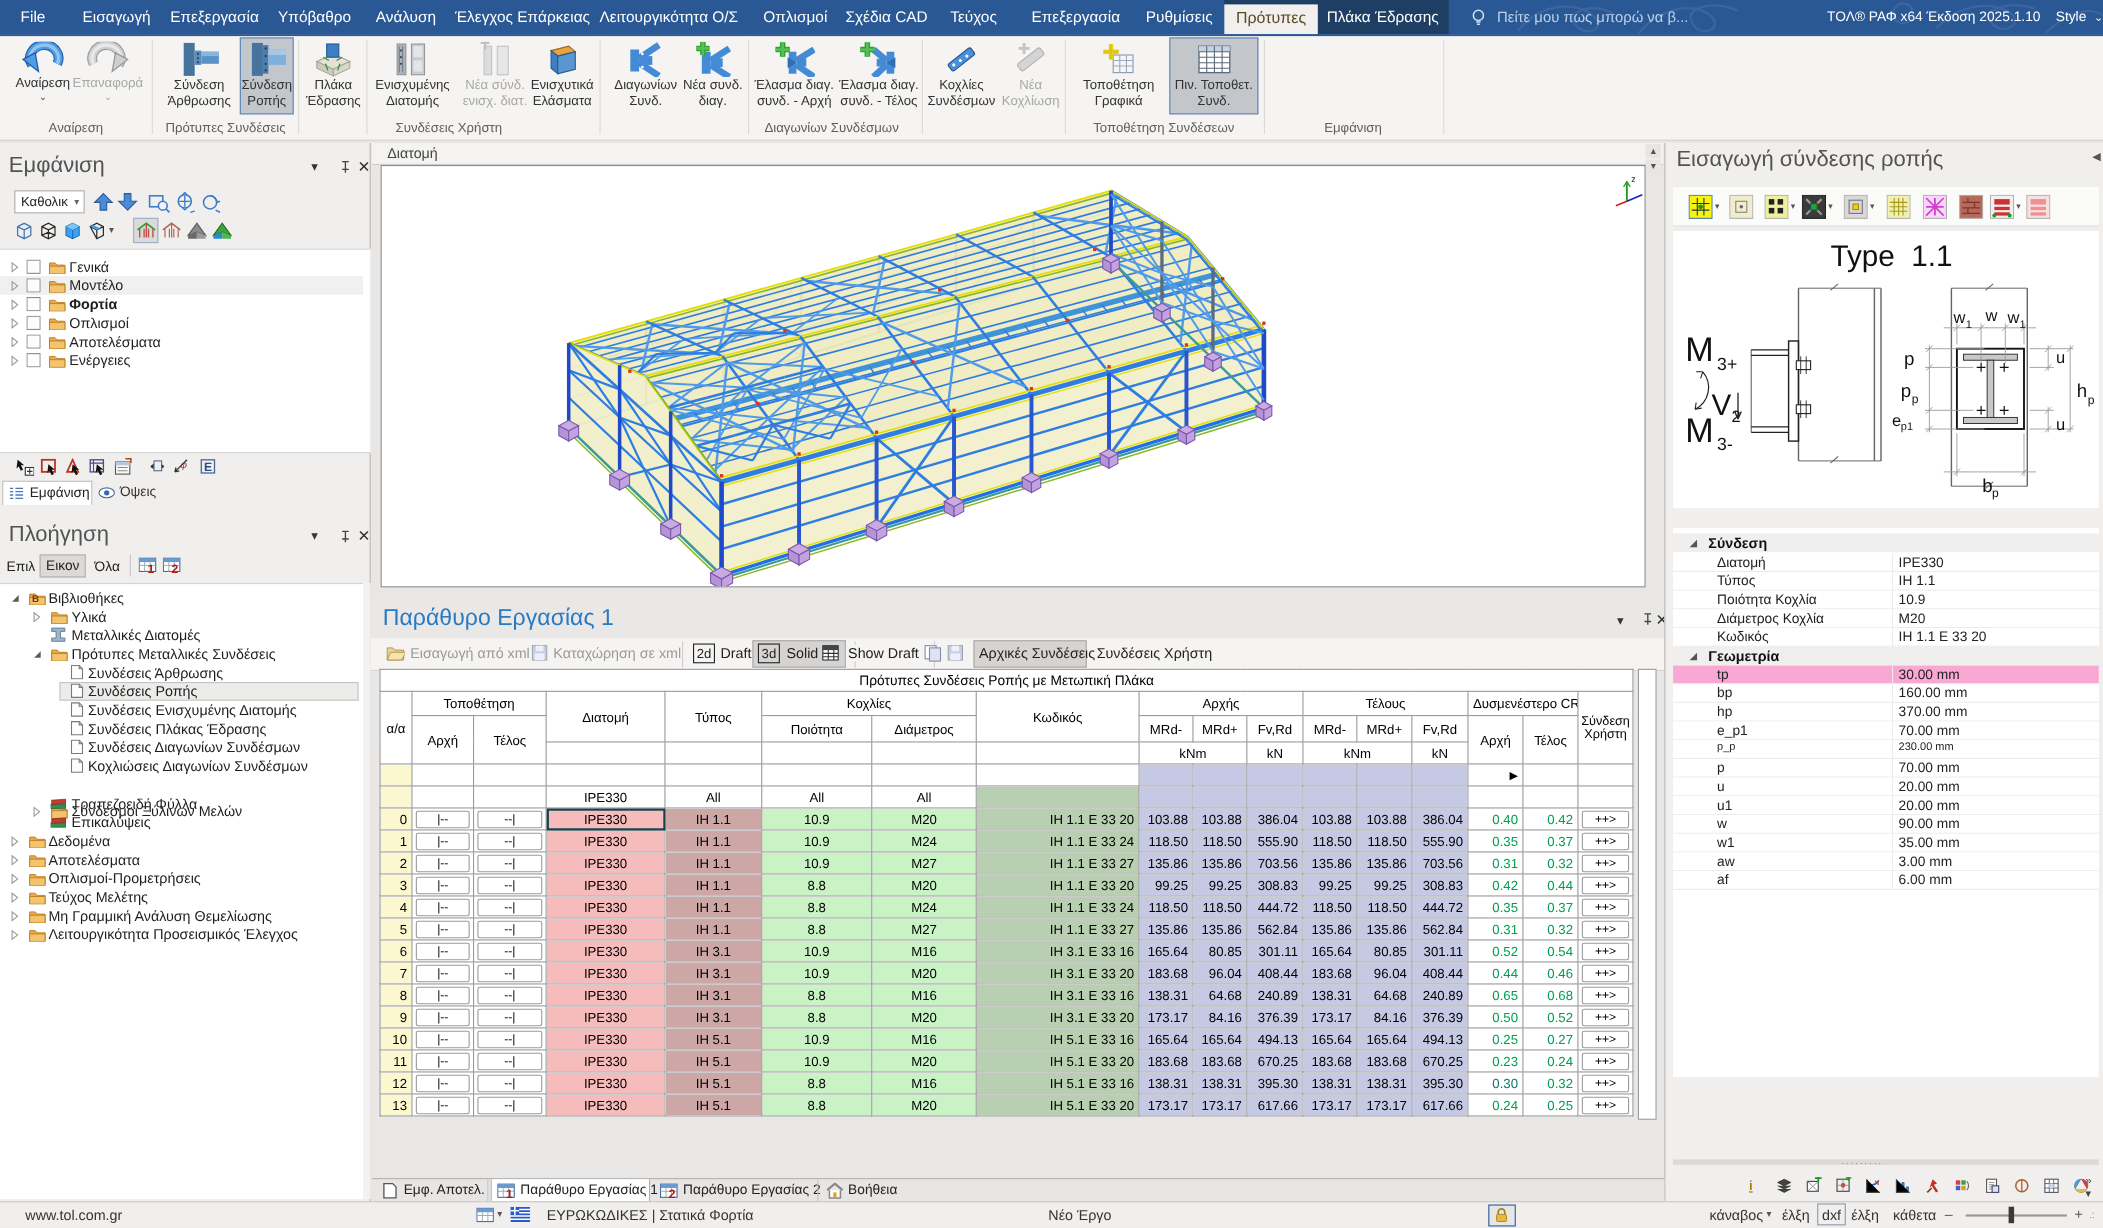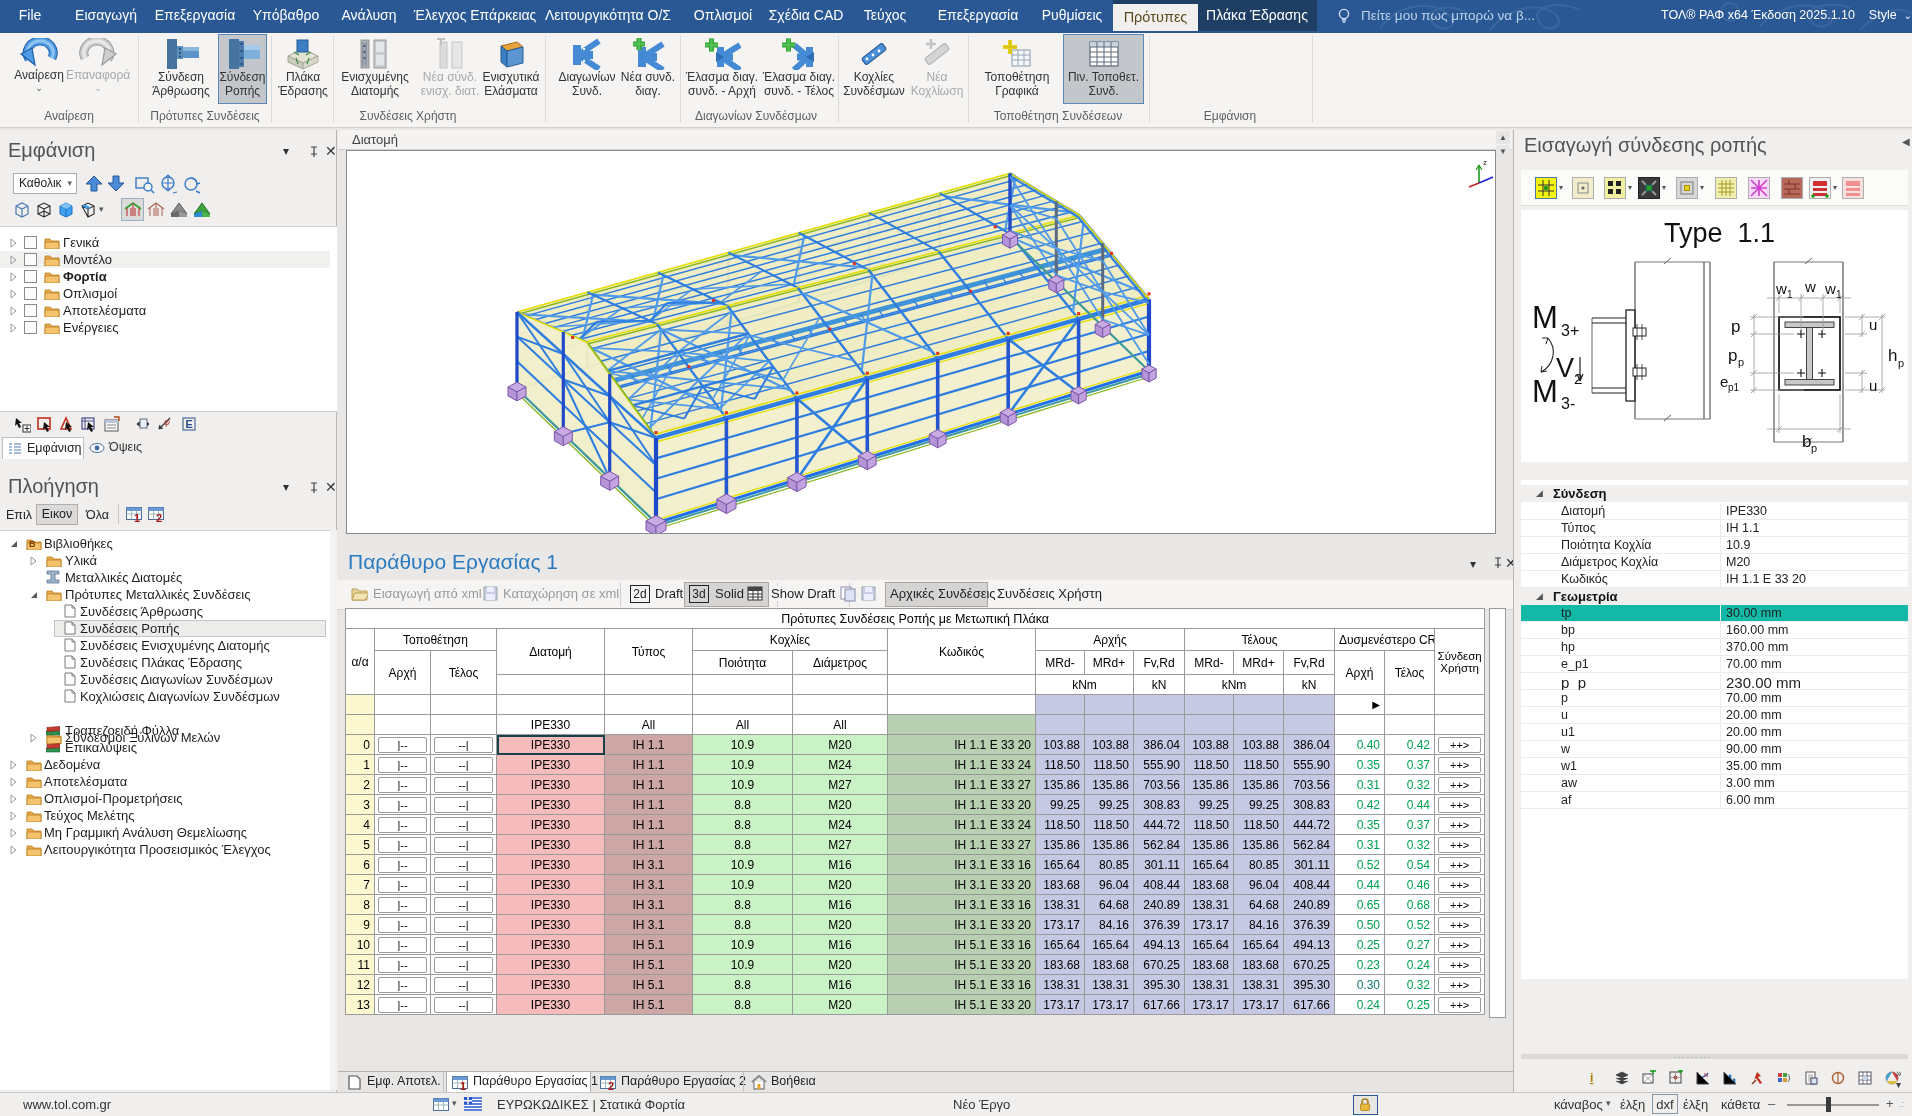--- a/index.html
+++ b/index.html
@@ -1584,41 +1584,41 @@
     </div>
 <div class="abs" style="left:7px;top:441px;width:387px;height:17px;border-bottom:1px solid #ececea;background:#fff;font-size:12.5px;color:#222">
       <span style="position:absolute;left:40px;top:1px">Κωδικός</span>
       <span style="position:absolute;left:205px;top:1px">IH 1.1 E 33 20</span>
       <span style="position:absolute;left:199px;top:0;width:1px;height:17px;background:#ececea"></span>
     </div>
 <div class="abs" style="left:7px;top:458px;width:387px;height:17px;background:#f0efed;font-size:13px;color:#111;font-weight:bold">
       <span style="position:absolute;left:15px;top:3px;font-weight:normal;font-size:9px;color:#555">◢</span>
       <span style="position:absolute;left:32px;top:1px">Γεωμετρία</span>
     </div>
-<div class="abs" style="left:7px;top:475px;width:387px;height:17px;border-bottom:1px solid #ececea;background:#14b8a6;font-size:12.5px;color:#222">
+<div class="abs" style="left:7px;top:475px;width:387px;height:17px;border-bottom:1px solid #ececea;background:#f9a8d4;font-size:12.5px;color:#222">
       <span style="position:absolute;left:40px;top:1px">tp</span>
       <span style="position:absolute;left:205px;top:1px">30.00 mm</span>
       <span style="position:absolute;left:199px;top:0;width:1px;height:17px;background:#ececea"></span>
     </div>
 <div class="abs" style="left:7px;top:492px;width:387px;height:17px;border-bottom:1px solid #ececea;background:#fff;font-size:12.5px;color:#222">
       <span style="position:absolute;left:40px;top:1px">bp</span>
       <span style="position:absolute;left:205px;top:1px">160.00 mm</span>
       <span style="position:absolute;left:199px;top:0;width:1px;height:17px;background:#ececea"></span>
     </div>
 <div class="abs" style="left:7px;top:509px;width:387px;height:17px;border-bottom:1px solid #ececea;background:#fff;font-size:12.5px;color:#222">
       <span style="position:absolute;left:40px;top:1px">hp</span>
       <span style="position:absolute;left:205px;top:1px">370.00 mm</span>
       <span style="position:absolute;left:199px;top:0;width:1px;height:17px;background:#ececea"></span>
     </div>
 <div class="abs" style="left:7px;top:526px;width:387px;height:17px;border-bottom:1px solid #ececea;background:#fff;font-size:12.5px;color:#222">
       <span style="position:absolute;left:40px;top:1px">e_p1</span>
       <span style="position:absolute;left:205px;top:1px">70.00 mm</span>
       <span style="position:absolute;left:199px;top:0;width:1px;height:17px;background:#ececea"></span>
     </div>
-<div class="abs" style="left:7px;top:543px;width:387px;height:17px;border-bottom:1px solid #ececea;background:#fff;font-size:15px;color:#222">
+<div class="abs" style="left:7px;top:543px;width:387px;height:17px;border-bottom:1px solid #ececea;background:#fff;font-size:10px;color:#222">
       <span style="position:absolute;left:40px;top:1px">p_p</span>
       <span style="position:absolute;left:205px;top:1px">230.00 mm</span>
       <span style="position:absolute;left:199px;top:0;width:1px;height:17px;background:#ececea"></span>
     </div>
 <div class="abs" style="left:7px;top:560px;width:387px;height:17px;border-bottom:1px solid #ececea;background:#fff;font-size:12.5px;color:#222">
       <span style="position:absolute;left:40px;top:1px">p</span>
       <span style="position:absolute;left:205px;top:1px">70.00 mm</span>
       <span style="position:absolute;left:199px;top:0;width:1px;height:17px;background:#ececea"></span>
     </div>
 <div class="abs" style="left:7px;top:577px;width:387px;height:17px;border-bottom:1px solid #ececea;background:#fff;font-size:12.5px;color:#222">

